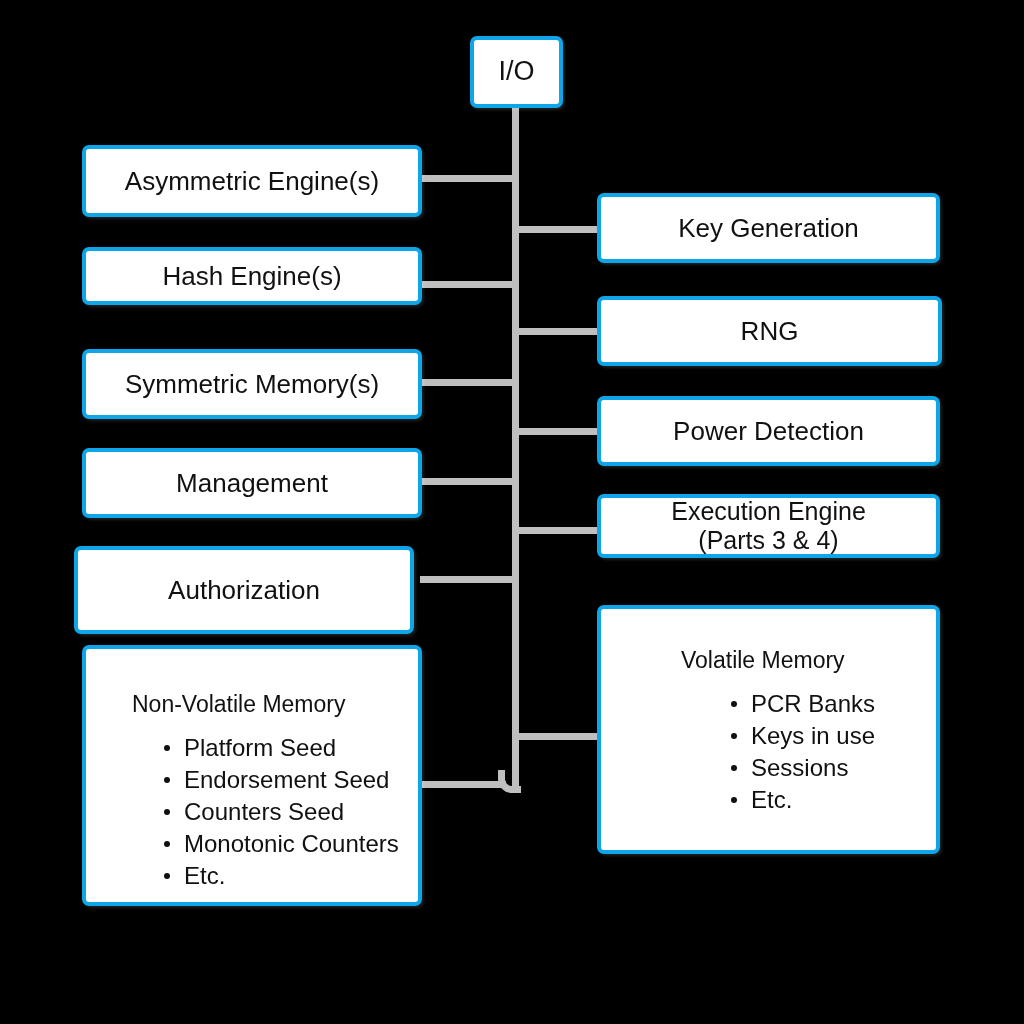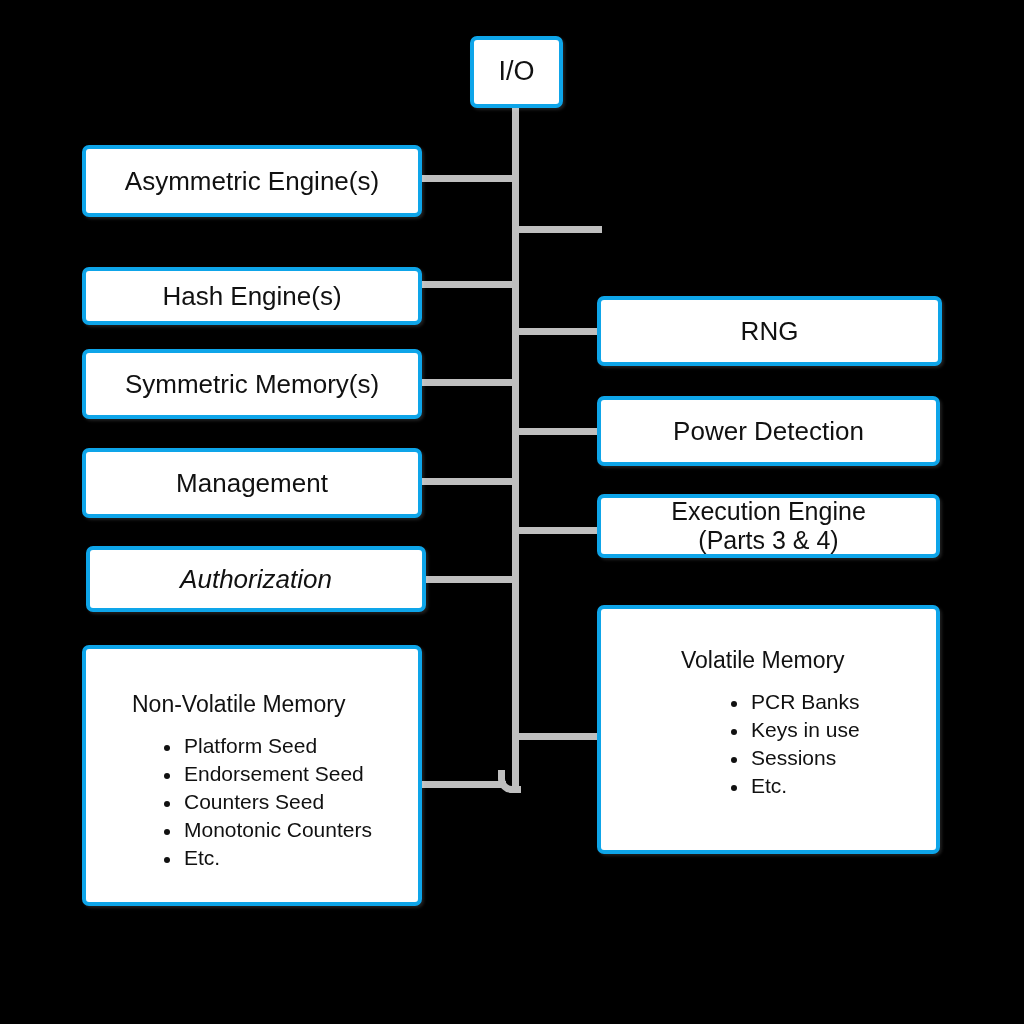--- a/index.html
+++ b/index.html
@@ -76,21 +76,21 @@
   .mem-title {
     font-size: 23px;
     color: #111111;
     margin-bottom: 14px;
     text-align: center;
   }
   .mem-list {
     margin: 0;
     padding: 0 0 0 34px;
     list-style: none;
-    font-size: 21px;
+    font-size: 24px;
     line-height: 1.33;
     color: #111111;
   }
   .mem-list li {
     position: relative;
     padding-left: 24px;
     white-space: nowrap;
   }
   .mem-list li::before {
     content: "";
@@ -132,49 +132,52 @@
   <div class="bus-line bus-h" style="left:512px; top:733px; width:90px;"></div>
 
   <div class="node io-box" style="left:470px; top:36px; width:93px; height:72px;">
     <div class="node-label">I/O</div>
   </div>
 
   <div class="node bar-box" style="left:82px; top:145px; width:340px; height:72px;">
     <div class="node-label">Asymmetric Engine(s)</div>
   </div>
 
-  <div class="node bar-box" style="left:82px; top:247px; width:340px; height:58px;margin-top:20px;">
+  <div class="node bar-box" style="left:82px; top:247px; width:340px; height:58px;">
     <div class="node-label">Hash Engine(s)</div>
   </div>
 
   <div class="node bar-box" style="left:82px; top:349px; width:340px; height:70px;">
     <div class="node-label">Symmetric Memory(s)</div>
   </div>
 
   <div class="node bar-box" style="left:82px; top:448px; width:340px; height:70px;">
     <div class="node-label">Management</div>
   </div>
 
-  <div class="node bar-box" style="left:86px; top:546px; width:340px; height:66px;font-style:italic;">
+  <div class="node bar-box" style="left:74px; top:546px; width:340px; height:88px;">
     <div class="node-label">Authorization</div>
   </div>
 
   <div class="node mem-box nvm-box" style="left:82px; top:645px; width:340px; height:261px;">
     <div class="mem-inner">
       <div class="mem-title">Non-Volatile Memory</div>
       <ul class="mem-list">
         <li>Platform Seed</li>
         <li>Endorsement Seed</li>
         <li>Counters Seed</li>
         <li>Monotonic Counters</li>
         <li>Etc.</li>
       </ul>
     </div>
   </div>
 
+  <div class="node bar-box" style="left:597px; top:193px; width:343px; height:70px;">
+    <div class="node-label">Key Generation</div>
+  </div>
 
   <div class="node bar-box" style="left:597px; top:296px; width:345px; height:70px;">
     <div class="node-label">RNG</div>
   </div>
 
   <div class="node bar-box" style="left:597px; top:396px; width:343px; height:70px;">
     <div class="node-label">Power Detection</div>
   </div>
 
   <div class="node bar-box exec-box" style="left:597px; top:494px; width:343px; height:64px;">

